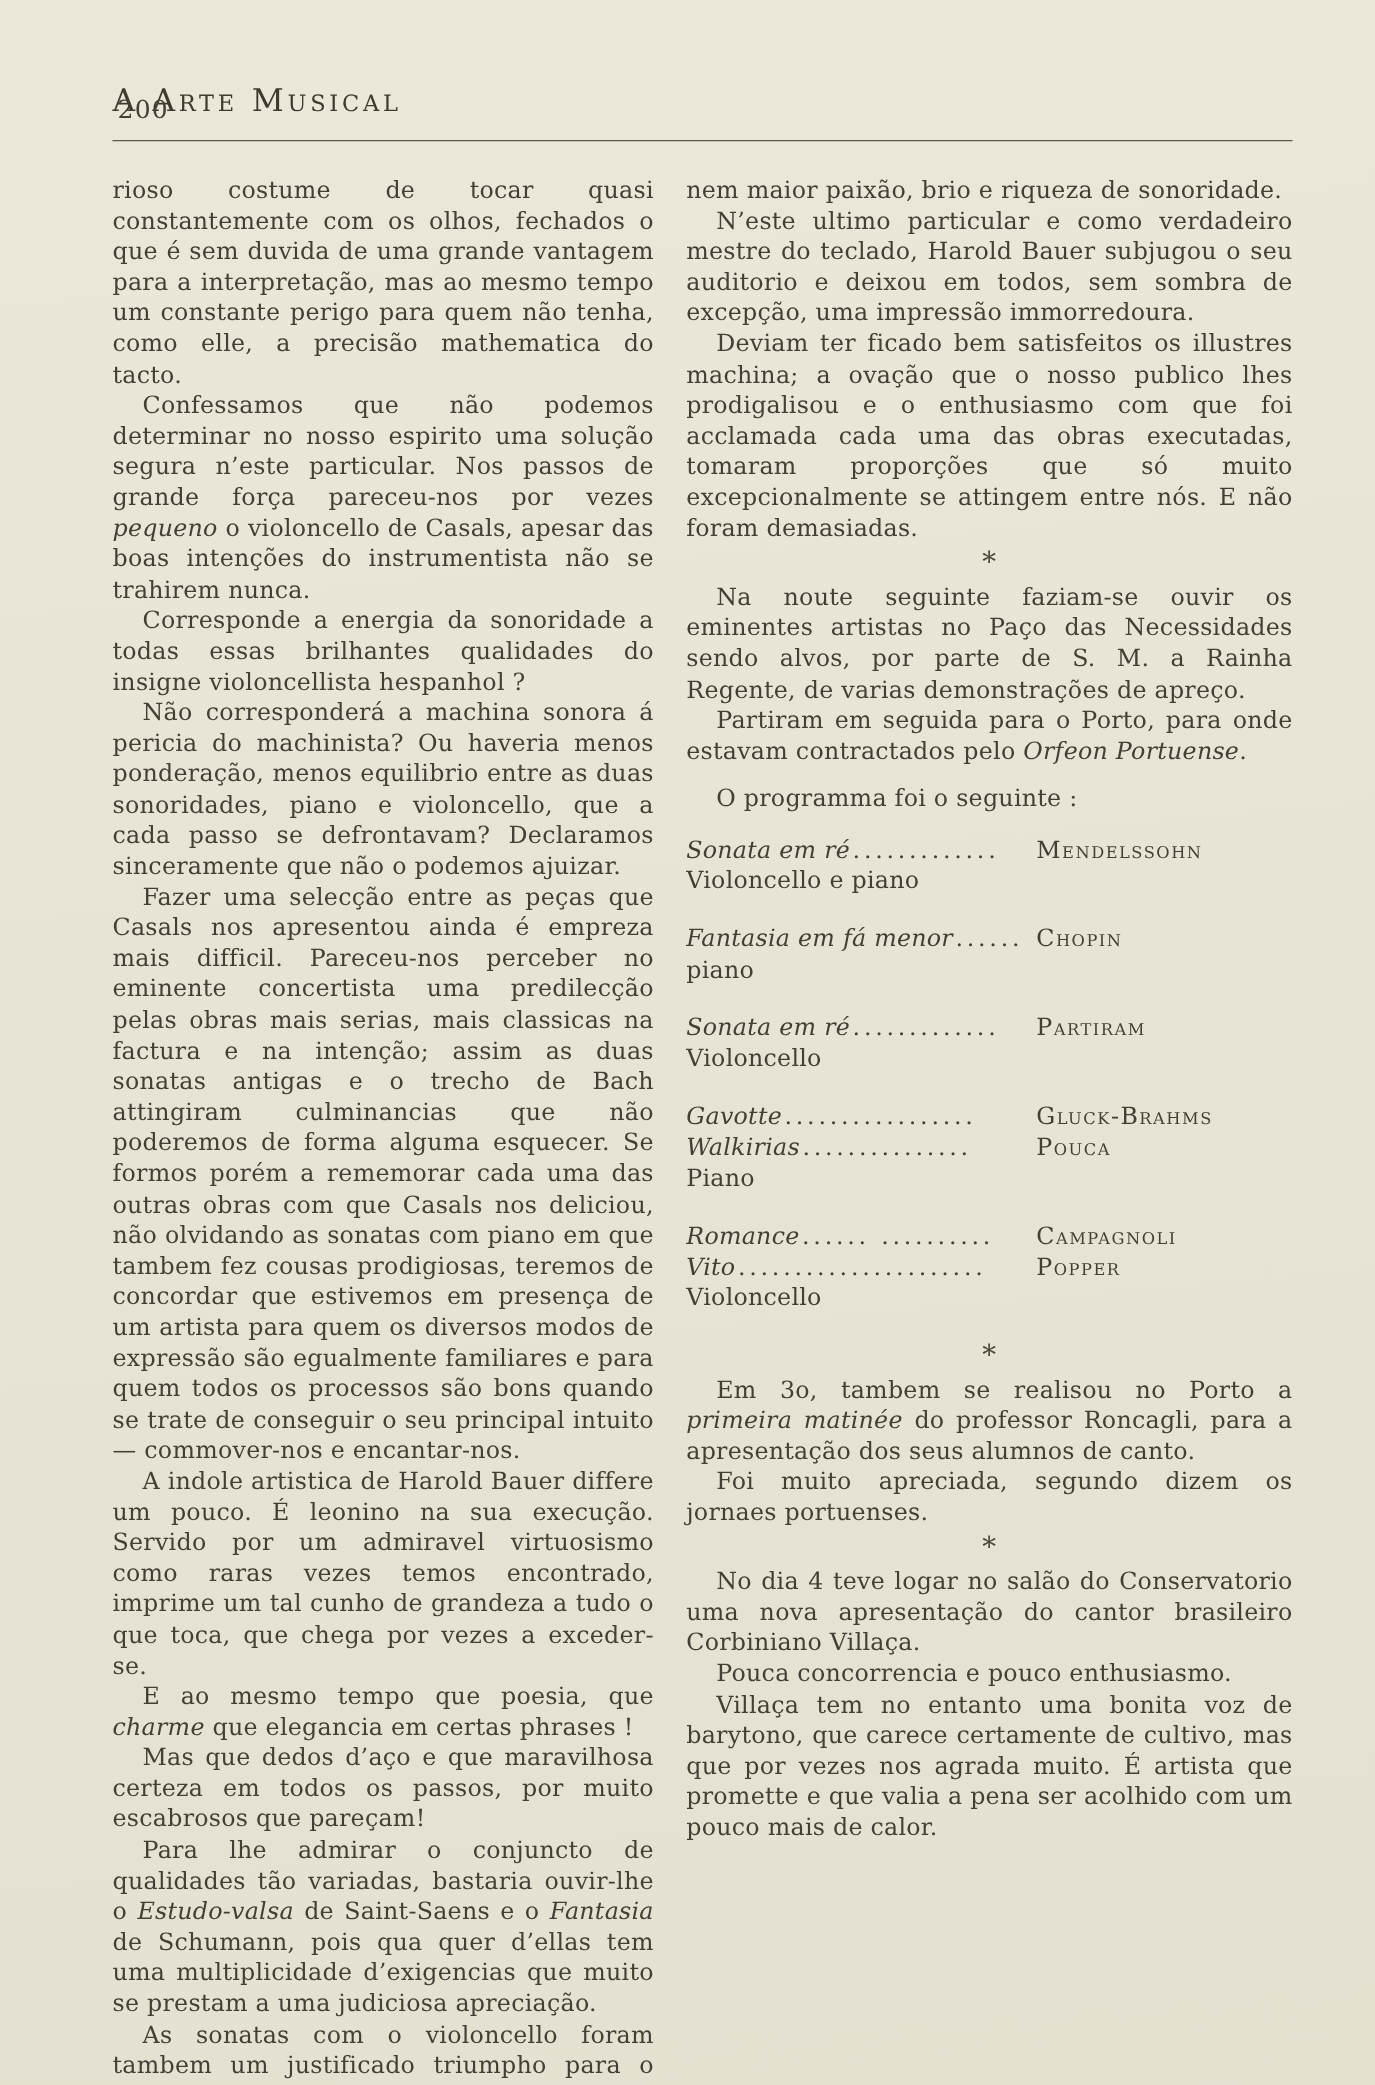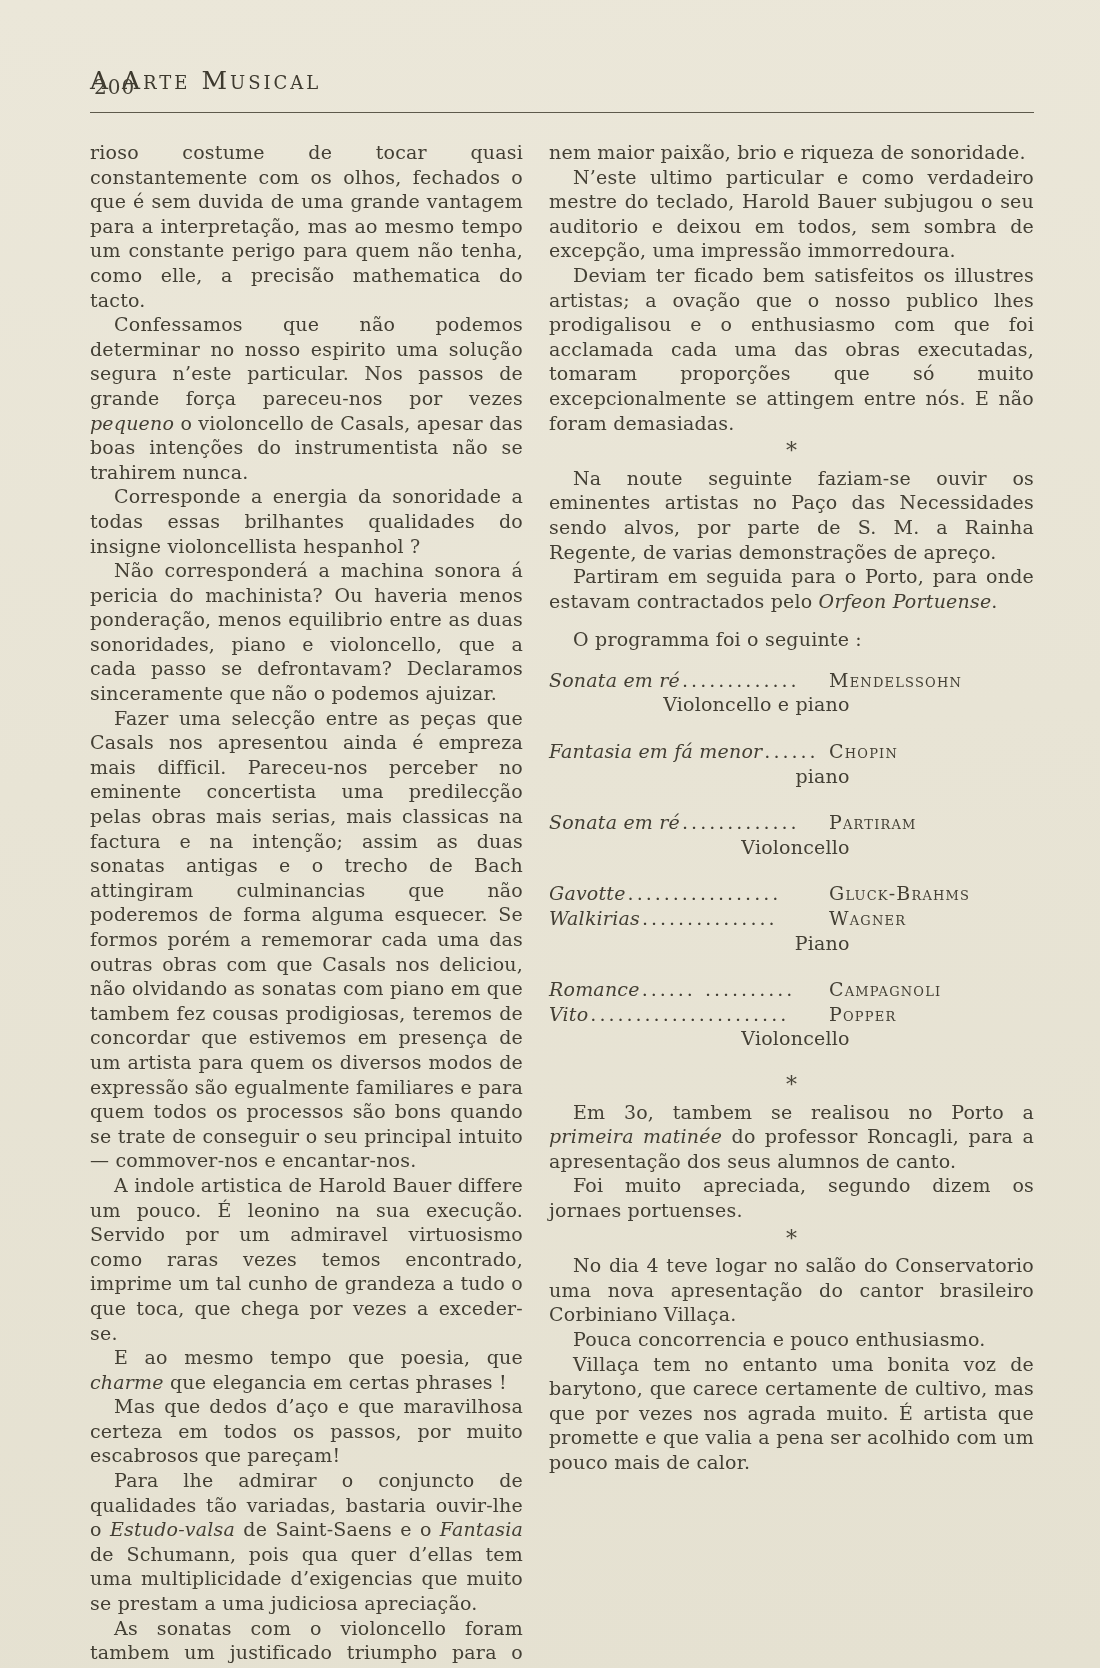--- a/index.html
+++ b/index.html
@@ -54,21 +54,21 @@
   .piece-title { font-style:italic; white-space:nowrap; }
   .dot-leader {
     flex:1; overflow:hidden; white-space:nowrap;
     letter-spacing:3px; margin:0 6px 0 2px;
   }
   .composer {
     flex:none; width:205px;
     font-variant:small-caps; letter-spacing:1.2px;
     white-space:nowrap; text-align:left;
   }
-  .instrument { width:62%; text-align:right; text-indent:0; }
+  .instrument { width:62%; text-align:left; text-indent:0; }
 </style>
 </head>
 <body>
 
 <div class="page">
 
   <div class="pg-header">
     <span class="page-num">200</span>
     <h1 class="journal-title">A Arte Musical</h1>
   </div>
@@ -85,21 +85,21 @@
       <p><span>A indole artistica de Harold Bauer differe um pouco. É leonino na sua execução. Servido por um admiravel virtuosismo como raras vezes temos encontrado, imprime um tal cunho de grandeza a tudo o que toca, que chega por vezes a exceder-se.</span></p>
       <p><span>E ao mesmo tempo que poesia, que </span><span class="it">charme</span><span> que elegancia em certas phrases !</span></p>
       <p><span>Mas que dedos d’aço e que maravilhosa certeza em todos os passos, por muito escabrosos que pareçam!</span></p>
       <p><span>Para lhe admirar o conjuncto de qualidades tão variadas, bastaria ouvir-lhe o </span><span class="it">Estudo-valsa</span><span> de Saint-Saens e o </span><span class="it">Fantasia</span><span> de Schumann, pois qua quer d’ellas tem uma multiplicidade d’exigencias que muito se prestam a uma judiciosa apreciação.</span></p>
       <p><span>As sonatas com o violoncello foram tambem um justificado triumpho para o grande artista: não se pode exigir melhor estylo,</span></p>
     </section>
 
     <section class="col col-right">
       <p class="noindent"><span>nem maior paixão, brio e riqueza de sonoridade.</span></p>
       <p><span>N’este ultimo particular e como verdadeiro mestre do teclado, Harold Bauer subjugou o seu auditorio e deixou em todos, sem sombra de excepção, uma impressão immorredoura.</span></p>
-      <p><span>Deviam ter ficado bem satisfeitos os illustres artistas; a ovação que o nosso publico lhes prodigalisou e o enthusiasmo com que foi acclamada cada uma das obras executadas, tomaram proporções que só muito excepcionalmente se attingem entre nós. E não foram demasiadas.</span></p>
+      <p><span>Deviam ter ficado bem satisfeitos os illustres machina; a ovação que o nosso publico lhes prodigalisou e o enthusiasmo com que foi acclamada cada uma das obras executadas, tomaram proporções que só muito excepcionalmente se attingem entre nós. E não foram demasiadas.</span></p>
 
       <div class="sep">*</div>
 
       <p><span>Na noute seguinte faziam-se ouvir os eminentes artistas no Paço das Necessidades sendo alvos, por parte de S. M. a Rainha Regente, de varias demonstrações de apreço.</span></p>
       <p><span>Partiram em seguida para o Porto, para onde estavam contractados pelo </span><span class="it">Orfeon Portuense</span><span>.</span></p>
 
       <p class="prog-intro">O programma foi o seguinte :</p>
 
       <div class="prog-group">
         <div class="prog-row">
@@ -130,21 +130,21 @@
 
       <div class="prog-group">
         <div class="prog-row">
           <span class="piece-title">Gavotte</span>
           <span class="dot-leader">.................</span>
           <span class="composer">Gluck-Brahms</span>
         </div>
         <div class="prog-row">
           <span class="piece-title">Walkirias</span>
           <span class="dot-leader">...............</span>
-          <span class="composer">Wagner</span>
+          <span class="composer">Pouca</span>
         </div>
         <div class="instrument">Piano</div>
       </div>
 
       <div class="prog-group">
         <div class="prog-row">
           <span class="piece-title">Romance</span>
           <span class="dot-leader">......  ..........</span>
           <span class="composer">Campagnoli</span>
         </div>

